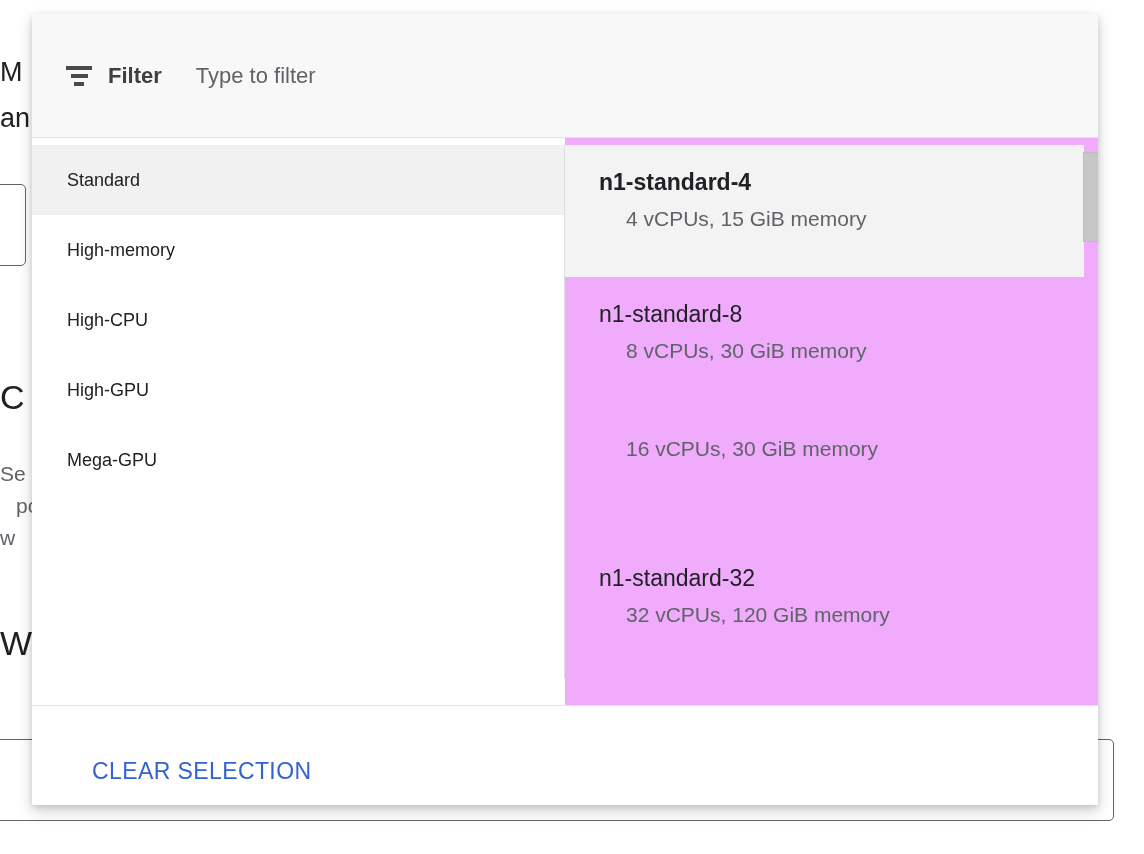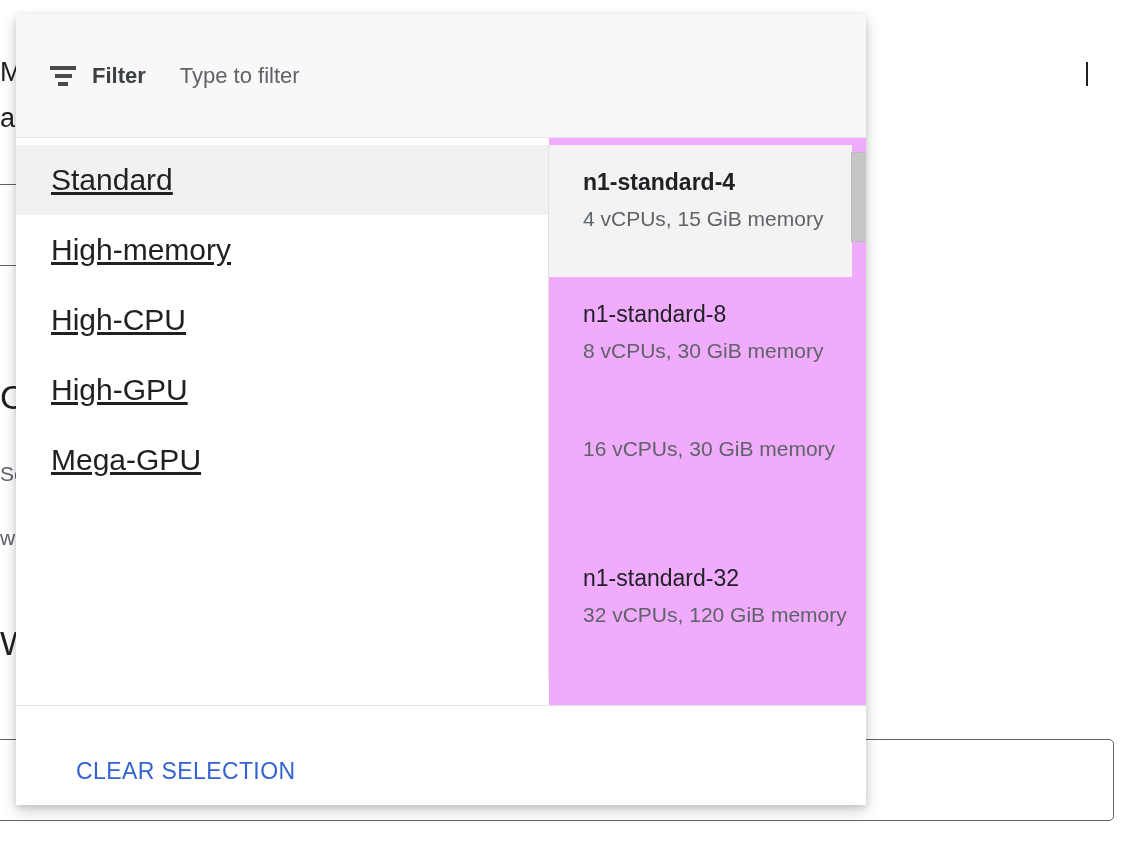--- a/index.html
+++ b/index.html
@@ -50,23 +50,23 @@
     border-radius: 5px;
     background: #ffffff;
     box-sizing: border-box;
   }
   .bg-field-top    { left: -66px; top: 184px; width: 92px;   height: 82px; }
   .bg-field-bottom { left: -52px; top: 739px; width: 1166px; height: 82px; }
 
   
   #picker-dialog {
     position: absolute;
-    left: 16px;
+    left: 32px;
     top: 14px;
-    width: 850px;
+    width: 1066px;
     height: 791px;
     background: #ffffff;
     box-shadow: 0 6px 14px rgba(0,0,0,0.18), 0 2px 6px rgba(0,0,0,0.12);
     display: flex;
     flex-direction: column;
     overflow: hidden;
   }
 
   
   #filter-bar {
@@ -126,25 +126,24 @@
     min-width: 532px;
     padding-top: 7px;
     box-sizing: border-box;
     background: #ffffff;
   }
   .category-item {
     height: 70px;
     display: flex;
     align-items: center;
     padding-left: 35px;
-    font-size: 30px;
+    font-size: 18px;
     color: #202124;
     box-sizing: border-box;
     cursor: pointer;
-    text-decoration: underline;
   }
   .category-item.selected { background: #f1f1f1; }
 
   #column-divider {
     width: 1px;
     background: #e0e0e0;
     margin-top: 7px;
     margin-bottom: 26px;
     flex: none;
   }
@@ -167,20 +166,21 @@
     font-size: 23px;
     color: #202124;
     line-height: 34px;
   }
   .machine-item.selected .machine-name { font-weight: bold; }
   .machine-specs {
     font-size: 21px;
     color: #5f6368;
     line-height: 34px;
     margin-top: 3px;
+    margin-left: 27px;
   }
 
   
   #machine-scrollbar {
     position: absolute;
     right: -4px;
     top: 0;
     width: 20px;
     height: 100%;
     background: transparent;

